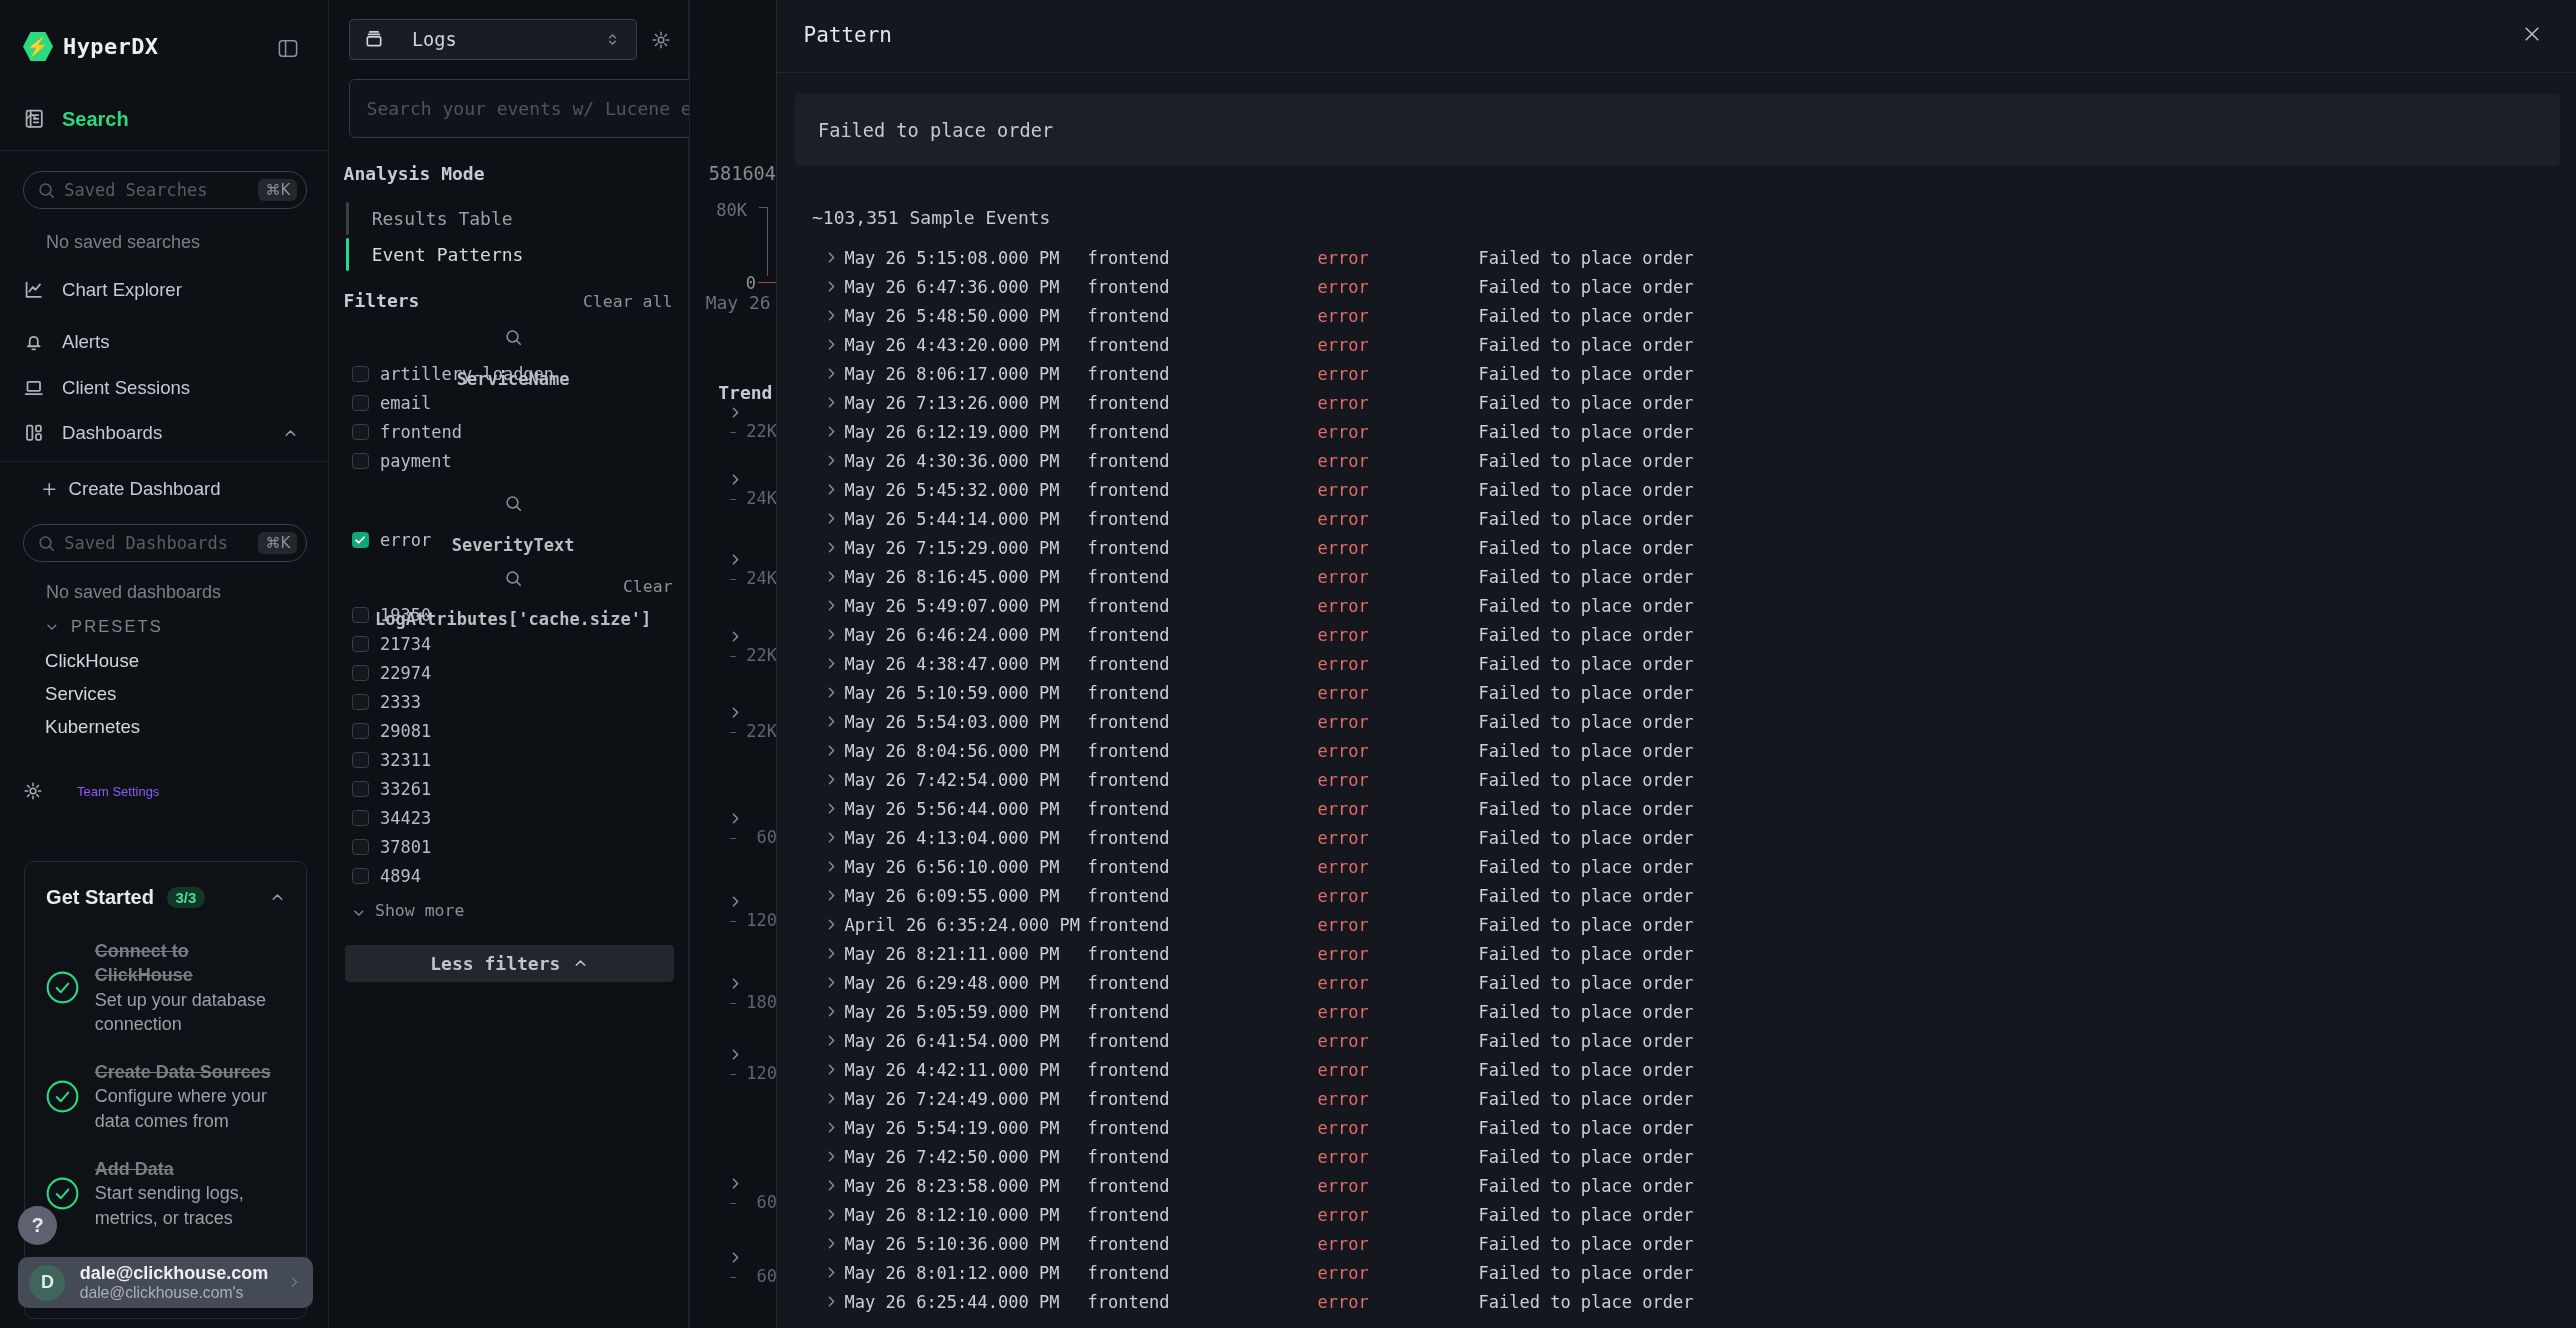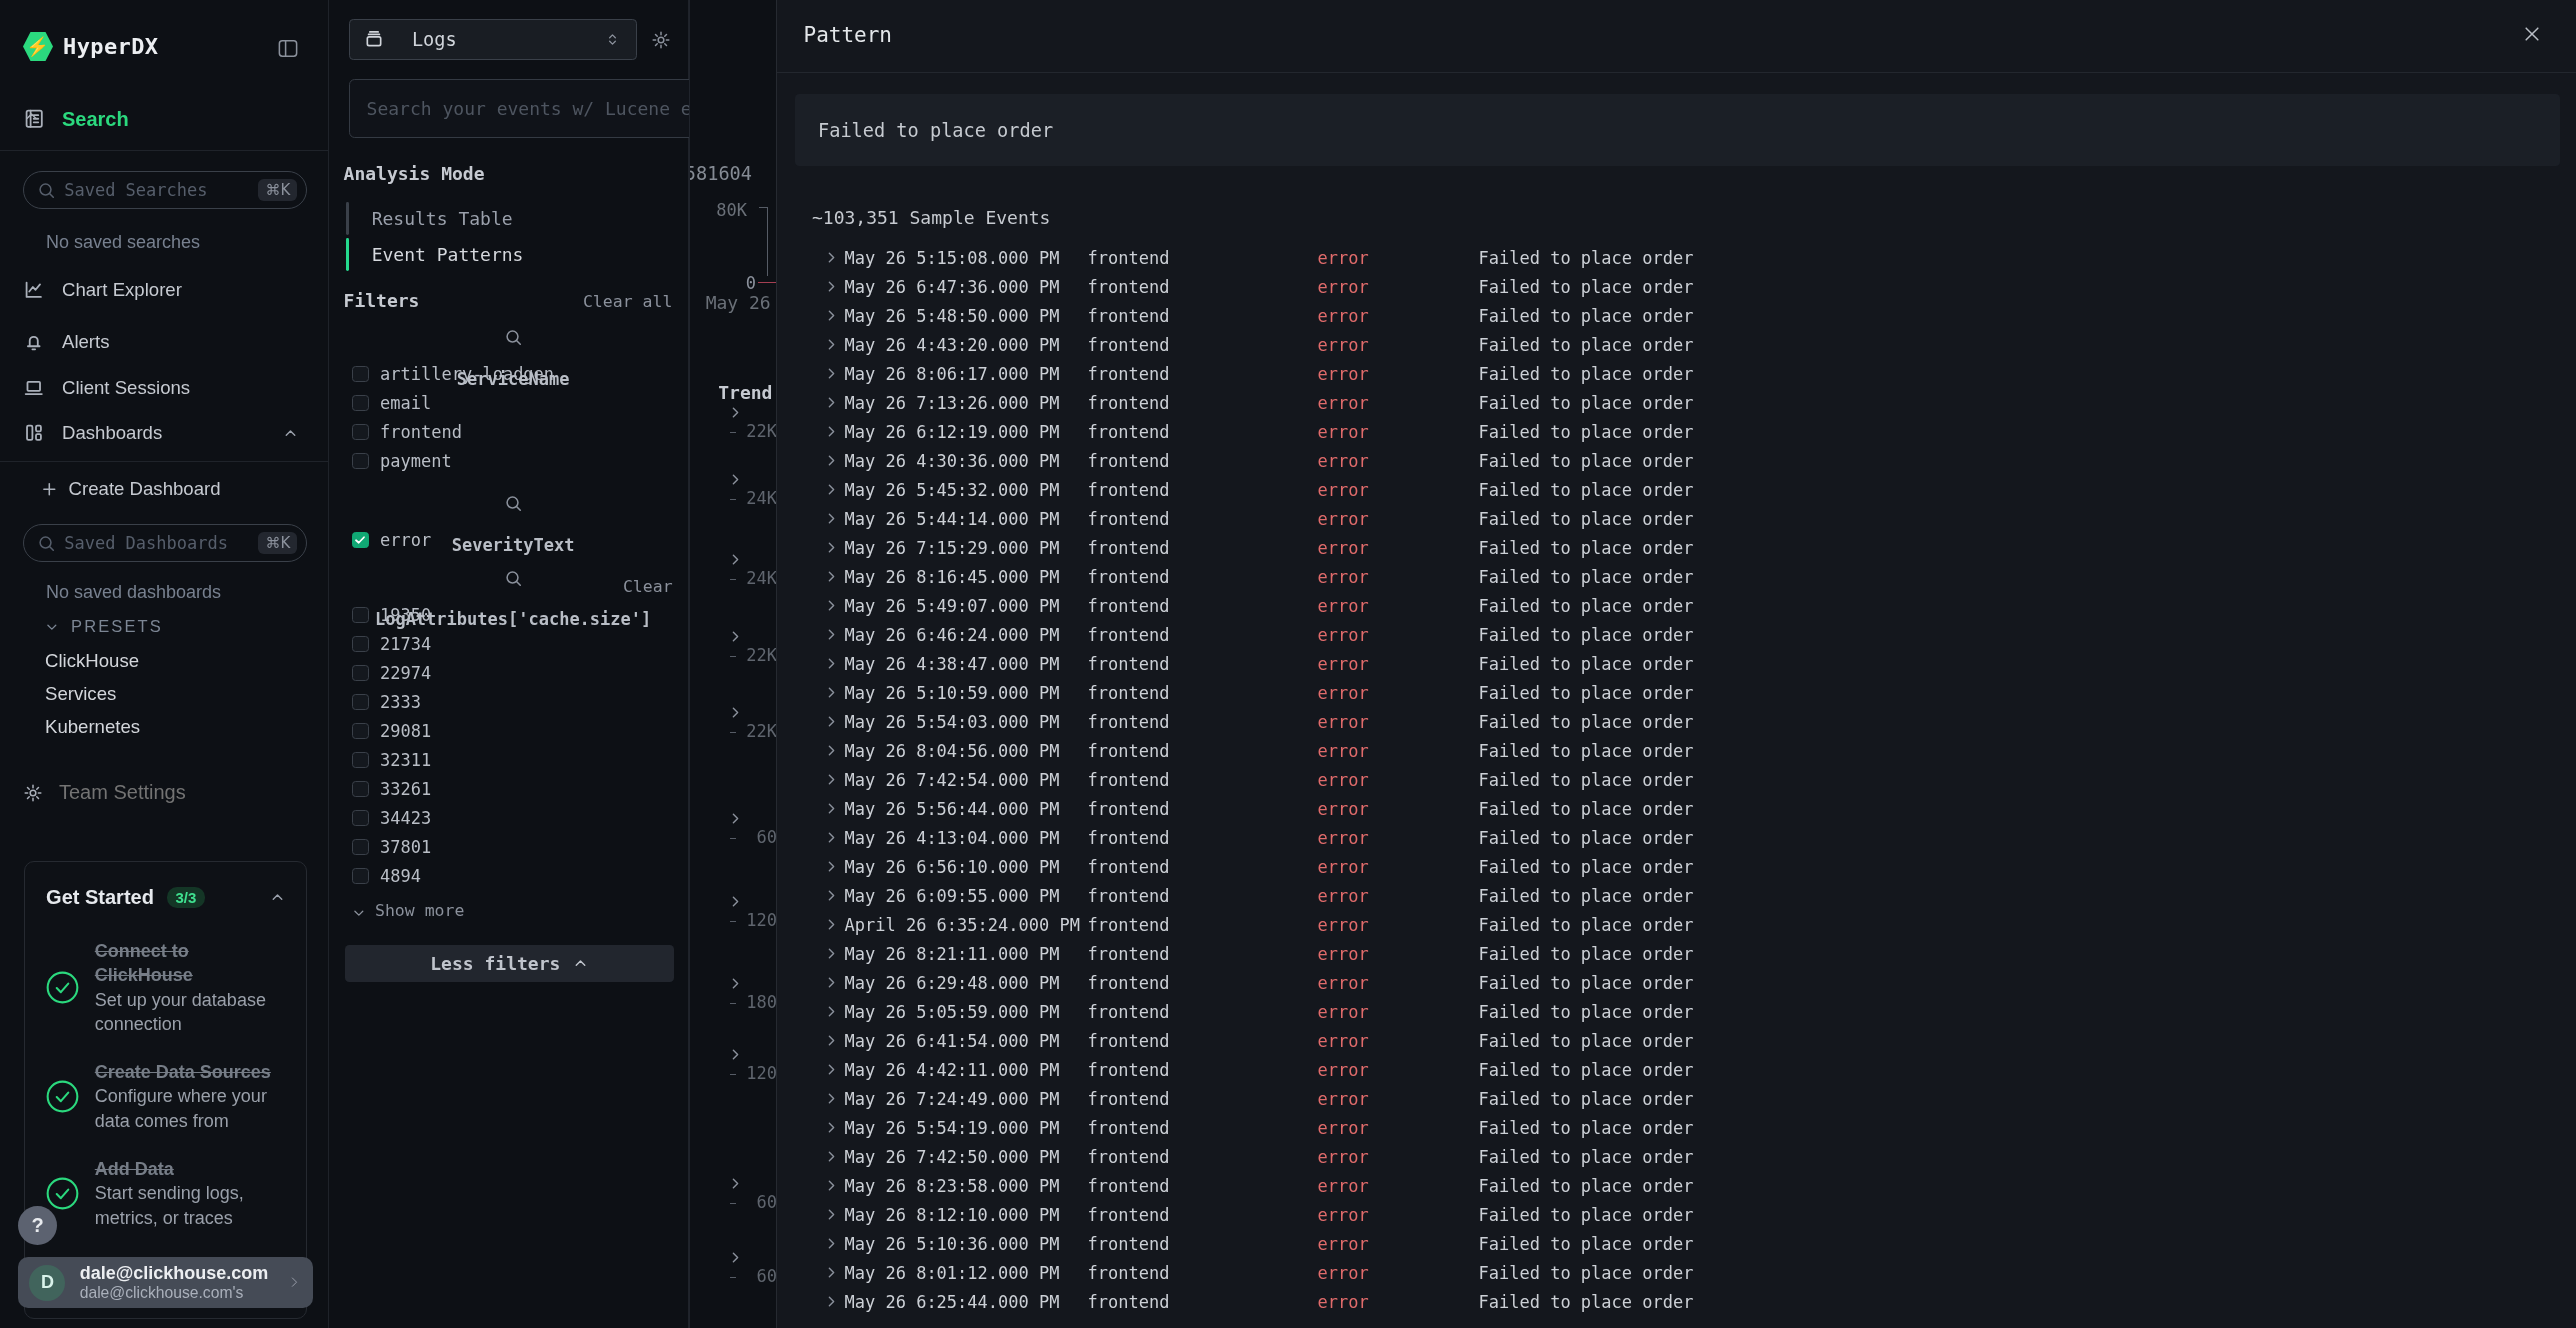--- a/index.html
+++ b/index.html
@@ -30,21 +30,21 @@
   .nav-item { position:absolute; left:0; width:329px; height:42px; display:flex; align-items:center; cursor:pointer; }
   .nav-item .ico { position:absolute; left:23px; color:#aab0ba; }
   .nav-item .lbl { position:absolute; left:62px; font-size:18.6px; color:#c6cad1; }
   .nav-item .chev { position:absolute; left:282px; color:#9aa0ab; }
   .side-div { position:absolute; left:0; width:329px; border-bottom:0.7px solid #1f232a; }
 
   .create-dash { position:absolute; left:40px; top:478px; display:flex; align-items:center; gap:10px; font-size:18.6px; color:#c6cad1; }
   .create-dash .ico { color:#aab0ba; }
   .presets-head { position:absolute; left:44px; top:617px; display:flex; align-items:center; gap:11.4px; color:#7c8694; font-size:16.5px; letter-spacing:2.1px; }
   .preset-item { position:absolute; left:45px; font-size:18.6px; color:#d3d6db; }
-  .team-settings { position:absolute; left:23px; top:781px; display:flex; align-items:center; gap:16px; font-size:20px; color:#737373; }
+  .team-settings { position:absolute; left:23px; top:781px; display:flex; align-items:center; gap:34px; font-size:13px; color:#8b5cf6; }
   .team-settings .ico { color:#aab0ba; }
 
   .gs-card { position:absolute; left:23.6px; top:861px; width:283px; height:458px; border:0.7px solid #262a31; border-radius:10px; background:#0e1116; }
   .gs-head { position:absolute; left:21.5px; top:24px; display:flex; align-items:center; gap:13px; width:240px; }
   .gs-title { font-weight:bold; font-size:20px; color:#e6e9ed; }
   .gs-badge { background:#143626; color:#3fe08f; font-weight:bold; font-size:15px; border-radius:10px; padding:2.1px 8.6px; }
   .gs-chev { margin-left:auto; color:#9aa0ab; }
   .gs-steps { position:absolute; left:21.5px; top:77px; width:243px; display:flex; flex-direction:column; gap:24px; }
   .gs-step { display:flex; gap:15.7px; }
   .gs-circ { width:33px; height:33px; flex:0 0 33px; color:#2bd97e; align-self:center; }
@@ -87,21 +87,21 @@
   .f-item { height:29px; display:flex; align-items:center; gap:11.4px; padding-left:7.2px; cursor:pointer; }
   .cbox { width:16.5px; height:16.5px; border-radius:3.6px; border:0.7px solid #3a4049; background:#14181e; flex:0 0 16.5px; display:flex; align-items:center; justify-content:center; color:#fff; }
   .cbox.checked { background:#10a874; border-color:#10a874; }
   .f-item .lbl { font-family:"DejaVu Sans Mono","DejaVu Sans",monospace; font-size:17px; color:#b9bec6; }
   .show-more { height:30px; display:flex; align-items:flex-end; gap:8.6px; padding-left:5.7px; color:#8b919c; font-family:"DejaVu Sans Mono","DejaVu Sans",monospace; font-size:16.5px; cursor:pointer; }
   .less-filters { position:absolute; left:15px; top:945px; width:329px; height:37px; background:#22262e; border-radius:4.3px; display:flex; align-items:center; justify-content:center; gap:11.4px; font-family:"DejaVu Sans Mono","DejaVu Sans",monospace; font-weight:bold; font-size:18px; color:#c0c4cc; cursor:pointer; }
   .less-filters .ico { color:#c0c4cc; }
 
   
   .strip { position:absolute; left:689px; top:0; width:87px; height:1328px; background:#0d1015; border-left:0.7px solid #20242c; overflow:hidden; }
-  .strip .total { position:absolute; right:24px; top:163px; font-family:"DejaVu Sans Mono","DejaVu Sans",monospace; font-size:18.6px; color:#858b94; }
+  .strip .total { position:absolute; right:0; top:163px; font-family:"DejaVu Sans Mono","DejaVu Sans",monospace; font-size:18.6px; color:#858b94; }
   .strip .ymax { position:absolute; right:29px; top:200px; font-family:"DejaVu Sans Mono","DejaVu Sans",monospace; font-size:17px; color:#6a7078; }
   .hist-bracket { position:absolute; left:69px; top:207px; width:9.3px; height:69px; border-top:1.4px solid #565c66; border-right:1.4px solid #565c66; }
   .zero-lbl { position:absolute; right:20px; top:273px; font-family:"DejaVu Sans Mono","DejaVu Sans",monospace; font-size:17px; color:#8b919c; }
   .zero-line { position:absolute; left:68px; top:282px; width:21.5px; height:1.4px; background:#a43f52; }
   .x-lbl { position:absolute; left:15.7px; top:292px; font-family:"DejaVu Sans Mono","DejaVu Sans",monospace; font-size:18px; color:#6a7078; white-space:nowrap; }
   .trend-head { position:absolute; right:3.6px; top:382px; font-family:"DejaVu Sans Mono","DejaVu Sans",monospace; font-weight:bold; font-size:18px; color:#c6cad1; }
   .trend-row { position:absolute; left:0; width:87px; height:29px; display:flex; align-items:center; cursor:pointer;flex-direction:column; }
   .trend-row .chev { margin-left:3.6px; color:#8b919c; }
   .trend-row .val { margin-left:auto; font-family:"DejaVu Sans Mono","DejaVu Sans",monospace; font-size:17px; color:#5f656e; }
   .trend-row .tick { width:6.4px; height:9.3px; border-top:1.4px solid #565c66; border-right:1.4px solid #565c66; margin:-8.6px 2.1px 0 1.4px; }

